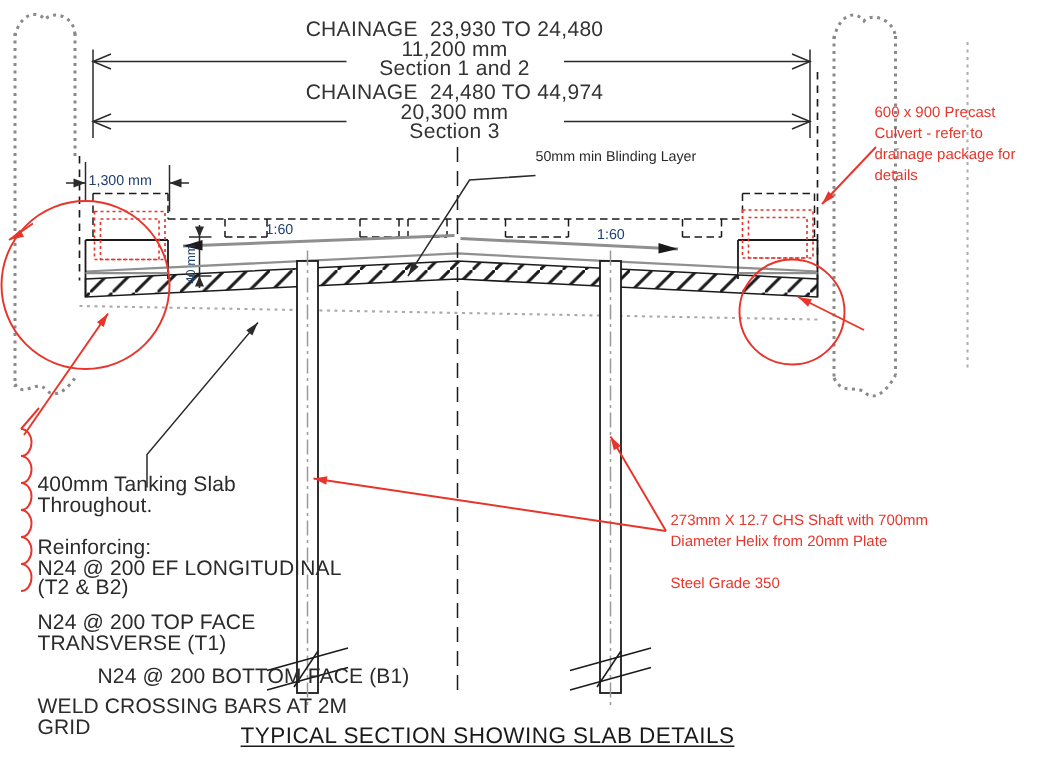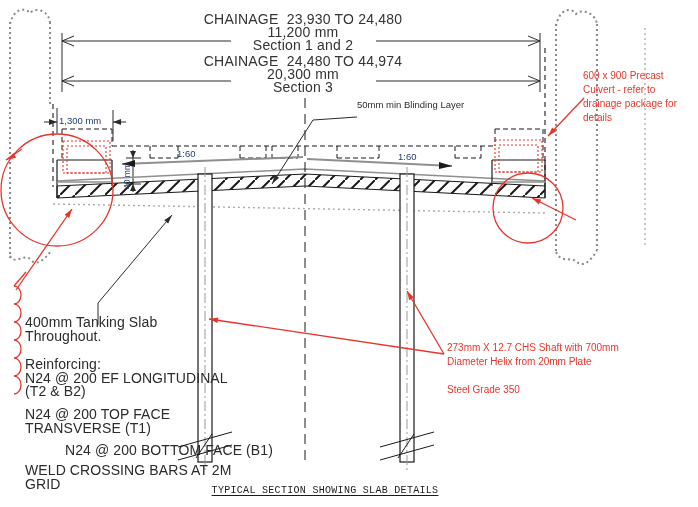--- a/index.html
+++ b/index.html
@@ -5,22 +5,22 @@
   html,body{margin:0;padding:0;background:#fff;}
   .stage{position:relative;width:698px;height:507px;background:#fff;overflow:hidden;
          font-family:"Liberation Sans",sans-serif;}
   svg.lines{position:absolute;left:0;top:0;}
   .txt{position:absolute;white-space:pre-wrap;color:#2b2b2b;font-size:9.5px;line-height:13.5px;}
   .txt.center{text-align:center;}
   .txt.navy{color:#1f3f6e;}
   .txt.red{color:#e8352b;font-size:10px;line-height:14px;}
   .txt.notes{font-size:14px;line-height:13.5px;letter-spacing:.1px;}
   .txt.hdr{font-size:14px;line-height:13px;letter-spacing:.2px;color:#333;text-align:center;}
-  .txt.title{font-size:10px;letter-spacing:.3px;color:#1a1a1a;text-decoration:underline;
-             text-underline-offset:2px;font-weight:400;font-family:Liberation Mono, monospace;}
+  .txt.title{font-size:15px;letter-spacing:.3px;color:#1a1a1a;text-decoration:underline;
+             text-underline-offset:2px;font-weight:400;}
   .vtext{position:absolute;left:122px;top:189px;transform-origin:0 0;transform:rotate(-90deg);
          font-size:8.5px;color:#1f3f6e;white-space:nowrap;}
 </style>
 </head>
 <body>
 
 <div class="stage">
 
 <svg class="lines" width="698" height="507" viewBox="0 0 698 507">
   <defs>

